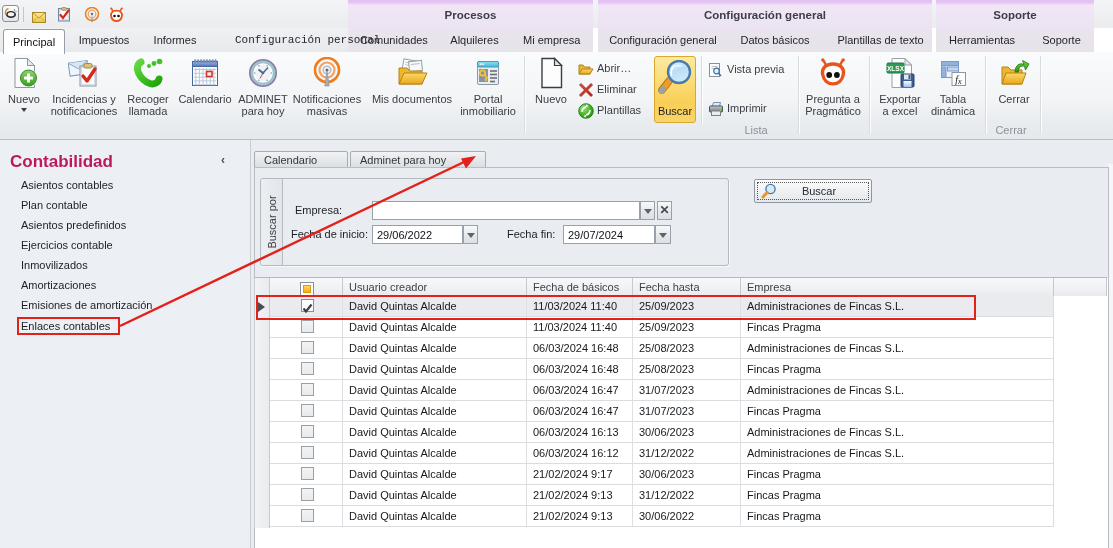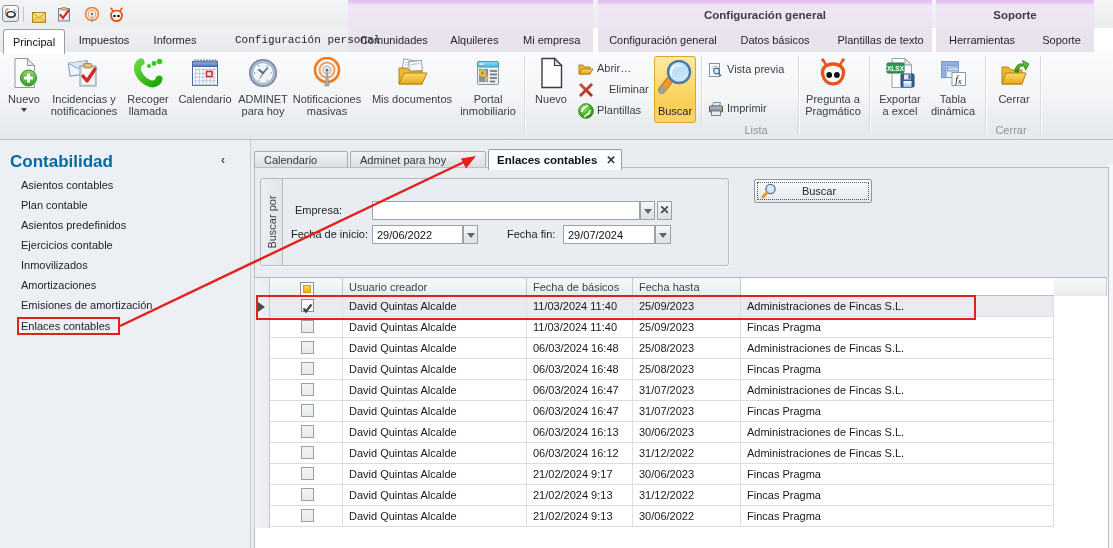--- a/index.html
+++ b/index.html
@@ -33,21 +33,21 @@
 .smallrow { position:absolute; height:16px; font-size:11px; color:#3a3d42; line-height:16px; white-space:nowrap; }
 .smallrow svg { vertical-align:-3px; margin-right:3px; }
 .grouplabel { position:absolute; top:72px; font-size:11px; color:#8b919a; text-align:center; }
 #buscarbtn { position:absolute; left:654px; top:4px; width:42px; height:67px; text-align:center;
   background:linear-gradient(#fde9a2, #fbd96e 45%, #f8cf58 70%, #f9d469);
   border:1px solid #dca72d; border-radius:3px; font-size:11px; color:#222; z-index:2; }
 
 
 #main { left:0; top:140px; width:1113px; height:408px; background:#e9ecf0; }
 #sidebar { left:0; top:0; width:251px; height:408px; background:#eceff3; border-right:1px solid #c9cdd2; }
-#sb-title { left:10px; top:12px; font-size:17px; font-weight:bold; color:#0369a1; }
+#sb-title { left:10px; top:12px; font-size:17px; font-weight:bold; color:#be185d; }
 .sbitem { position:absolute; left:21px; font-size:11px; color:#1c1e24; white-space:nowrap; }
 #docarea { left:252px; top:0; width:861px; height:408px; background:#e9ecf0; }
 
 
 .dtab { position:absolute; top:11px; height:17px; line-height:17px; text-align:left; padding-left:9px;
   background:linear-gradient(#f0f2f4, #dcdfe2); border:1px solid #a6acb3; border-radius:2px 2px 0 0;
   font-size:11px; color:#33363b; }
 #dtab-active { position:absolute; left:236px; top:9px; height:21px; width:134px;
   background:#fcfdfe; border:1px solid #979ea6; border-bottom:none; border-radius:2px 2px 0 0;
   font-size:11.5px; font-weight:bold; color:#101114; line-height:20px; z-index:3; padding-left:8px; }
@@ -79,20 +79,21 @@
 #overlay { position:absolute; left:0; top:0; width:1113px; height:548px; z-index:9; pointer-events:none; }
 </style>
 </head>
 <body>
 <div id="app">
   <div class="abs" id="titlebar"></div>
 
   <div class="abs purpleblock" style="left:348px; width:245px;"></div>
   <div class="abs purpleblock" style="left:598px; width:334px;"></div>
   <div class="abs purpleblock" style="left:936px; width:158px;"></div>
+  <div class="abs purplecap" style="left:348px; width:245px;">Procesos</div>
   <div class="abs purplecap" style="left:598px; width:334px;">Configuración general</div>
   <div class="abs purplecap" style="left:936px; width:158px;">Soporte</div>
 
   <div class="abs" id="tabrow-left"></div>
   <div class="abs" id="tab-active">Principal</div>
   <div class="abs rtab" style="left:78px; width:52px;">Impuestos</div>
   <div class="abs rtab" style="left:152px; width:46px;">Informes</div>
   <div class="abs rtab" style="left:235px; width:113px;font-family:Liberation Mono, monospace;">Configuración personal</div>
   <div class="abs rtab" style="left:360px; width:66px;">Comunidades</div>
   <div class="abs rtab" style="left:448px; width:53px;">Alquileres</div>
@@ -352,21 +353,21 @@
             <path d="M1 13 L4 8 L15 8 L12 13 Z" fill="url(#gsf)" stroke="#b3831a"></path>
           </svg><span style="vertical-align:2px;">Abrir…</span></div>
     <div class="smallrow" style="left:578px; top:29px;"><svg width="16" height="16" viewBox="0 0 16 16">
             <defs>
               <linearGradient id="gx" x1="0" y1="0" x2="1" y2="1">
                 <stop offset="0" stop-color="#e8594e"></stop>
                 <stop offset="1" stop-color="#b21e10"></stop>
               </linearGradient>
             </defs>
             <path d="M3 1.5 L8 6.5 L13 1.5 L14.5 3 L9.5 8 L14.5 13 L13 14.5 L8 9.5 L3 14.5 L1.5 13 L6.5 8 L1.5 3 Z" fill="url(#gx)" stroke="#8e1508" stroke-width="0.7"></path>
-          </svg><span style="vertical-align:2px;margin-left:12px;">Eliminar</span></div>
+          </svg><span style="vertical-align:2px;">Eliminar</span></div>
     <div class="smallrow" style="left:578px; top:50px;"><svg width="16" height="16" viewBox="0 0 16 16">
             <defs>
               <radialGradient id="gact" cx="0.35" cy="0.3" r="0.9">
                 <stop offset="0" stop-color="#9fe07a"></stop>
                 <stop offset="0.55" stop-color="#3cb01e"></stop>
                 <stop offset="1" stop-color="#1d8708"></stop>
               </radialGradient>
             </defs>
             <circle cx="8" cy="8" r="7.3" fill="url(#gact)" stroke="#13700a" stroke-width="0.8"></circle>
             <path d="M4.2 8.8 A 4 4 0 0 1 8 4.2" fill="none" stroke="#ffffff" stroke-width="1.8"></path>
@@ -424,21 +425,20 @@
       <div class="sbitem" style="top:99px;">Ejercicios contable</div>
       <div class="sbitem" style="top:119px;">Inmovilizados</div>
       <div class="sbitem" style="top:139px;">Amortizaciones</div>
       <div class="sbitem" style="top:159px;">Emisiones de amortización</div>
       <div class="sbitem" style="top:180px;">Enlaces contables</div>
     </div>
     <div class="abs" id="docarea">
       <div style="position:absolute; left:856px; top:24px; width:5px; height:384px; background:#f4f6f8;"></div>
       <div class="dtab" style="left:2px; width:94px;">Calendario</div>
       <div class="dtab" style="left:98px; width:136px;">Adminet para hoy</div>
-      <div id="dtab-active">Enlaces contables<span style="margin-left:9px; font-weight:bold; color:#33363b;">✕</span></div>
       <div id="docpanel">
         <div id="filterbox">
           <div id="buscarpor">
               <span>Buscar por</span>
             </div>
           <div class="flabel" style="left:34px; top:25px;">Empresa:</div>
           <div class="field" style="left:111px; top:22px; width:268px; height:19px;"></div>
           <div class="fbtn" style="left:379px; top:22px; width:15px; height:19px;">
               <span class="ar"></span>
             </div>
@@ -464,20 +464,21 @@
           </div>
         <div style="position:absolute; left:0; top:110px; width:853px; height:270px; background:#ffffff;"></div>
         <div id="grid">
             <div style="position:absolute; left:0; top:0; width:853px; height:1px; background:#b3b8bd;"></div>
             <div style="position:absolute; left:0; top:18px; width:853px; height:1px; background:#b9bec3;"></div>
 <div class="gh" style="left:0px; width:16px; "></div>
 <div class="gh" style="left:16px; width:73px; "></div>
 <div class="gh" style="left:89px; width:184px; padding-left:6px;">Usuario creador</div>
 <div class="gh" style="left:273px; width:106px; padding-left:6px;">Fecha de básicos</div>
 <div class="gh" style="left:379px; width:108px; padding-left:6px;">Fecha hasta</div>
+<div class="gh" style="left:487px; width:313px; padding-left:6px;">Empresa</div>
 <div class="gh" style="left:800px; width:53px; "></div>
 <div style="position:absolute; left:46px; top:5px; width:14px; height:14px; border:1px solid #8a9097; background:#fff; padding:2px;">
               <div style="width:8px; height:8px; background:linear-gradient(#fdd85e,#f5af11); border:1px solid #e09a10;"></div>
             </div>
 <div class="grow" style="left:16px; top:19px; width:784px; background:#e9ebee;">
 <div class="gcell" style="left:0px; width:73px;"></div>
 <div class="gcell" style="left:73px; width:184px; padding-left:6px;">David Quintas Alcalde</div>
 <div class="gcell" style="left:257px; width:106px; padding-left:6px;">11/03/2024 11:40</div>
 <div class="gcell" style="left:363px; width:108px; padding-left:6px;">25/09/2023</div>
 <div class="gcell" style="left:471px; width:313px; padding-left:6px; border-right:1px solid #dadde0;">Administraciones de Fincas S.L.</div>

